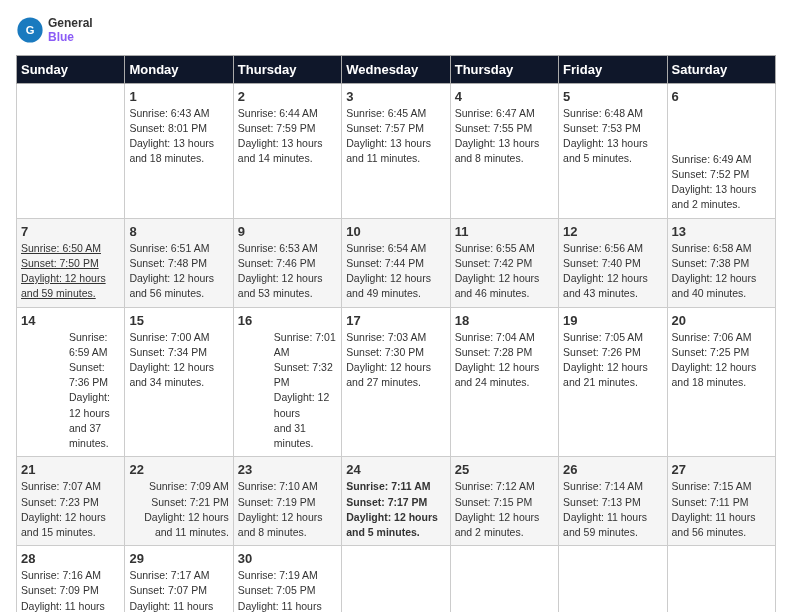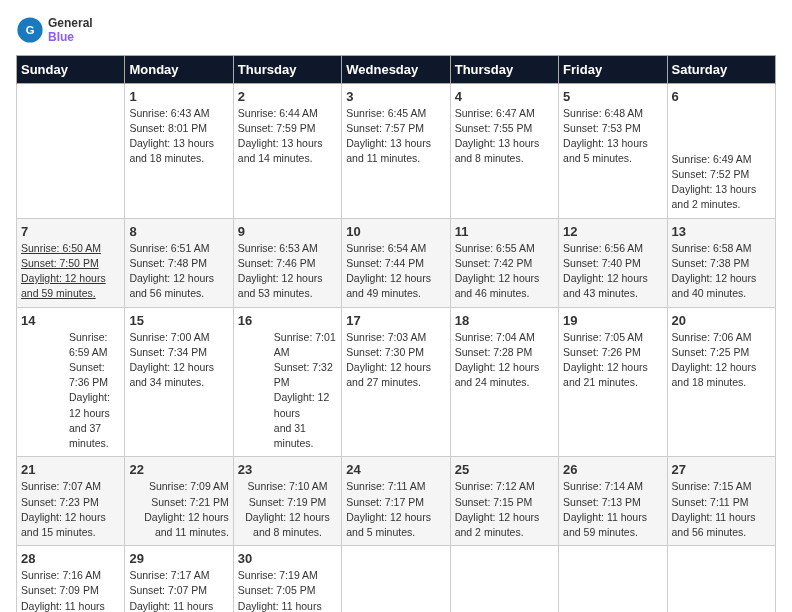--- a/index.html
+++ b/index.html
@@ -270,28 +270,28 @@
         </td>
         <td>
           <div class="day-num">22</div>
           <div class="day-info" style="white-space: pre-line; text-align: right;">Sunrise: 7:09 AM
 Sunset: 7:21 PM
 Daylight: 12 hours
 and 11 minutes.</div>
         </td>
         <td>
           <div class="day-num">23</div>
-          <div class="day-info" style="white-space: pre-line; text-align: center;">Sunrise: 7:10 AM
+          <div class="day-info" style="white-space: pre-line;">Sunrise: 7:10 AM
 Sunset: 7:19 PM
 Daylight: 12 hours
 and 8 minutes.</div>
         </td>
         <td>
           <div class="day-num">24</div>
-          <div class="day-info" style="white-space: pre-line;">Sunrise: 7:11 AM
+          <div class="day-info" style="white-space: pre-line; font-weight: bold;">Sunrise: 7:11 AM
 Sunset: 7:17 PM
 Daylight: 12 hours
 and 5 minutes.</div>
         </td>
         <td>
           <div class="day-num">25</div>
           <div class="day-info" style="white-space: pre-line;">Sunrise: 7:12 AM
 Sunset: 7:15 PM
 Daylight: 12 hours
 and 2 minutes.</div>

